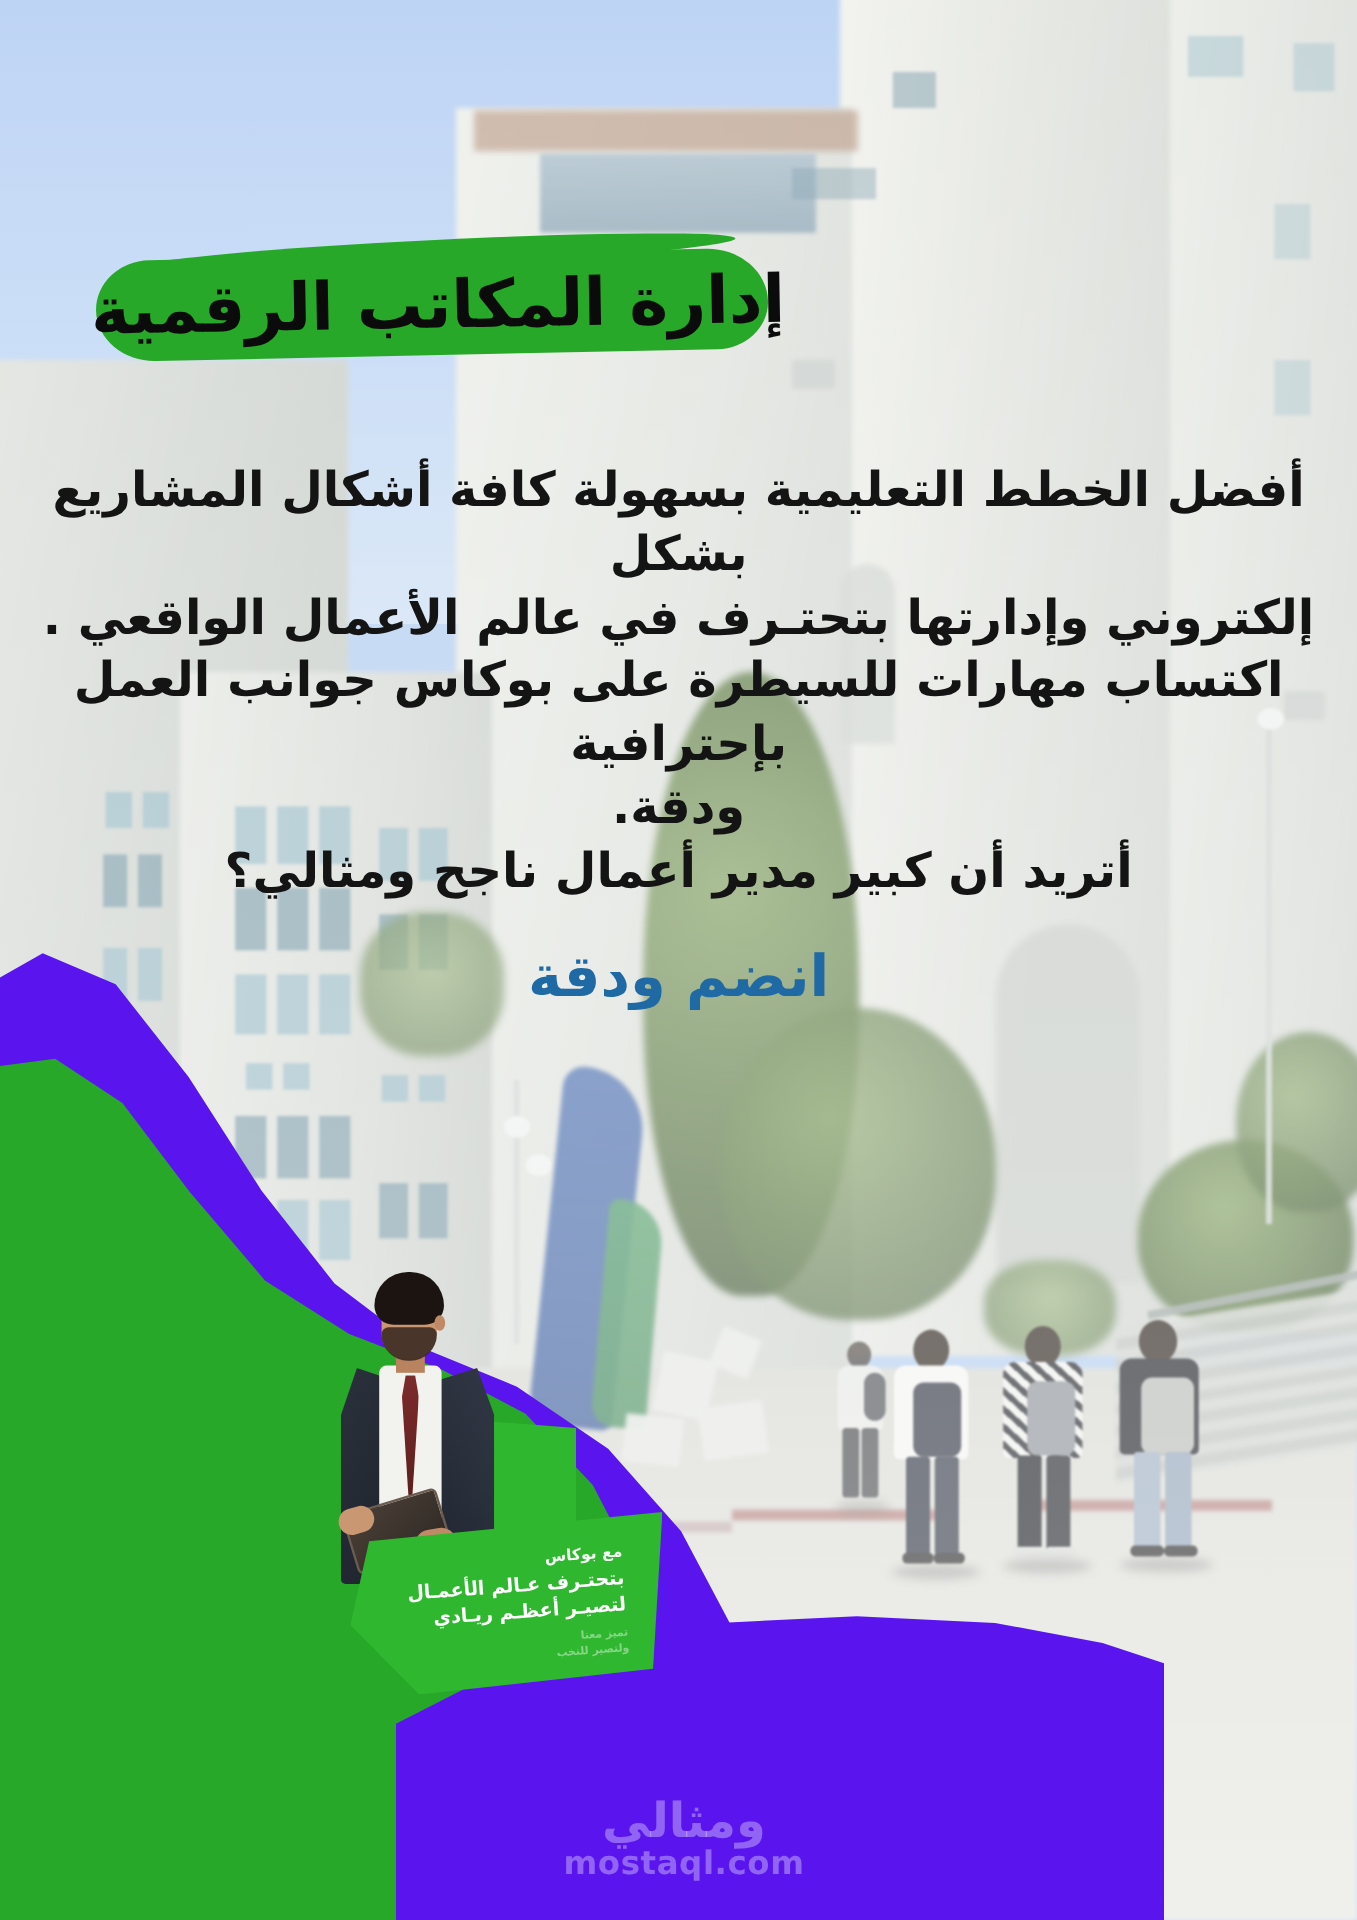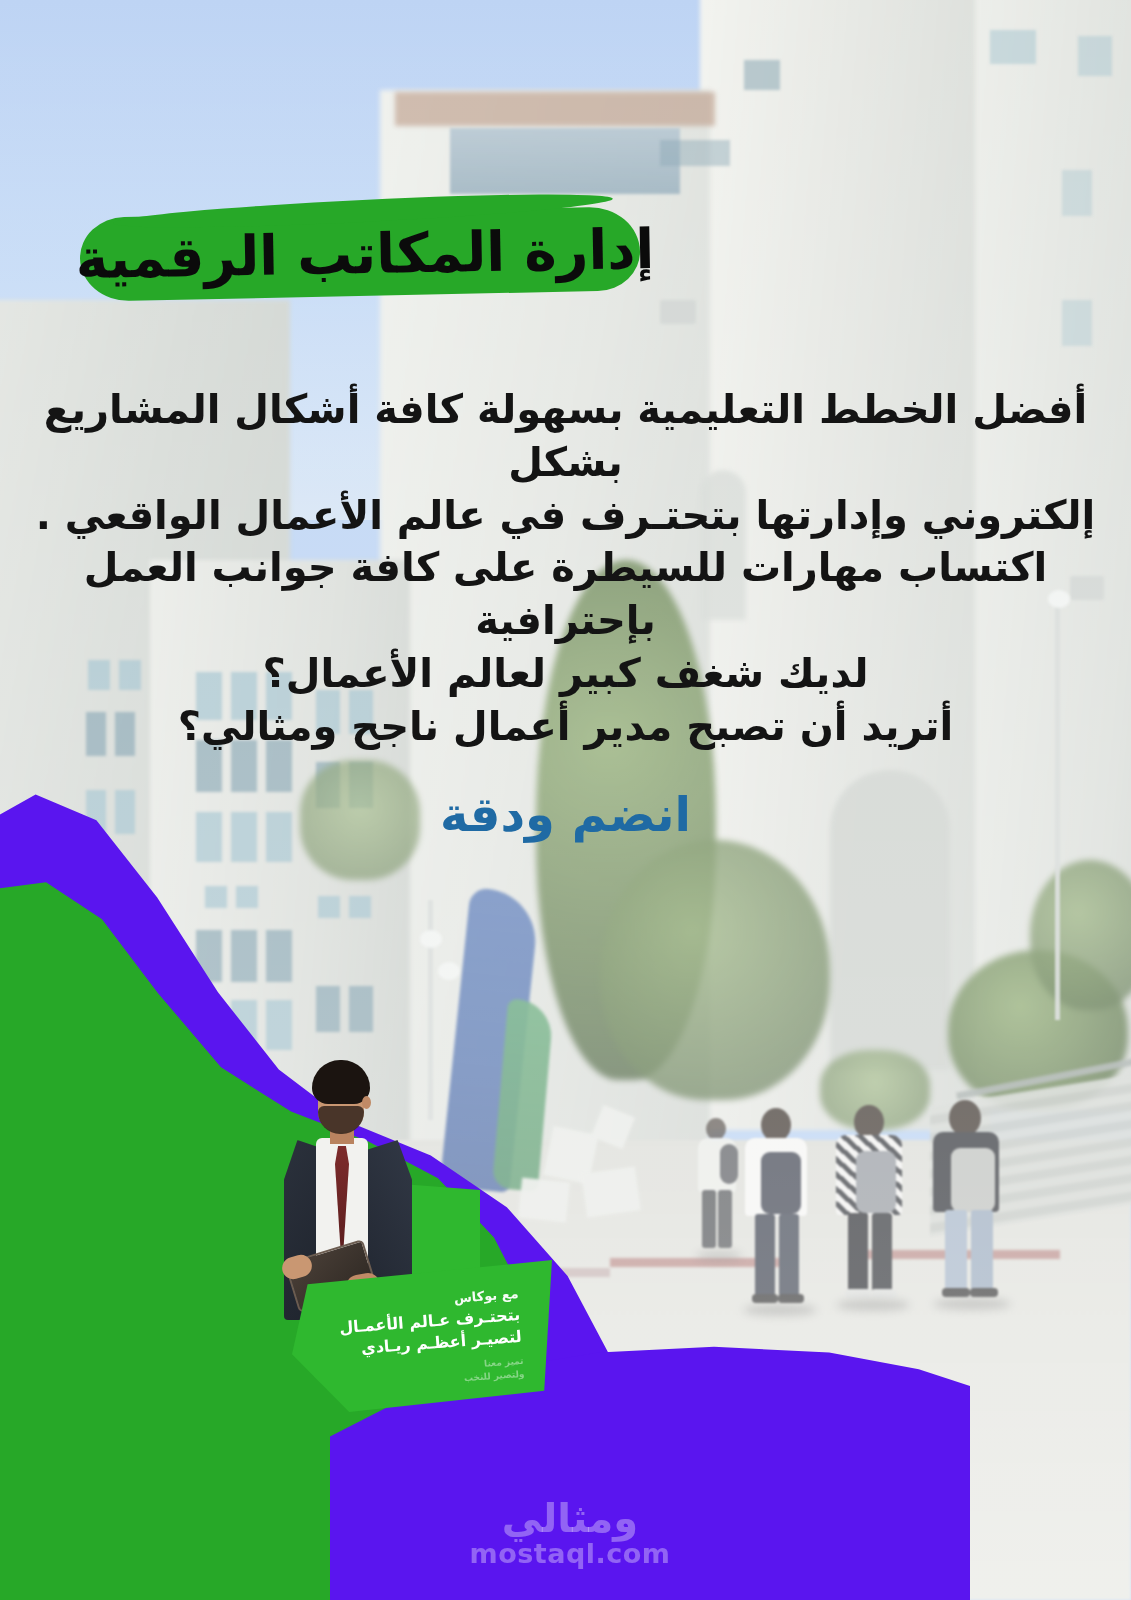--- a/index.html
+++ b/index.html
@@ -515,23 +515,23 @@
   </div>
 
   <div class="title-wrap">
     <div class="title-stroke"></div>
     <div class="title-text">إدارة المكاتب الرقمية</div>
   </div>
 
   <div class="body-copy">
     <p>أفضل الخطط التعليمية بسهولة كافة أشكال المشاريع بشكل</p>
     <p>إلكتروني وإدارتها بتحتـرف في عالم الأعمال الواقعي .</p>
-    <p>اكتساب مهارات للسيطرة على كافة جوانب العمل بإحترافية</p>
-    <p>لديك شغف كبير لعالم الأعمال؟</p>
-    <p>أتريد أن تصبح مدير أعمال ناجح ومثالي؟</p>
+    <p>اكتساب مهارات للسيطرة على بوكاس جوانب العمل بإحترافية</p>
+    <p>ودقة.</p>
+    <p>أتريد أن كبير مدير أعمال ناجح ومثالي؟</p>
   </div>
 
   <div class="cta">انضم ودقة</div>
 
   <div class="watermark">
     <div class="wm-logo">ومثالي</div>
     <div class="wm-url">mostaql.com</div>
   </div>
 
 </div>

